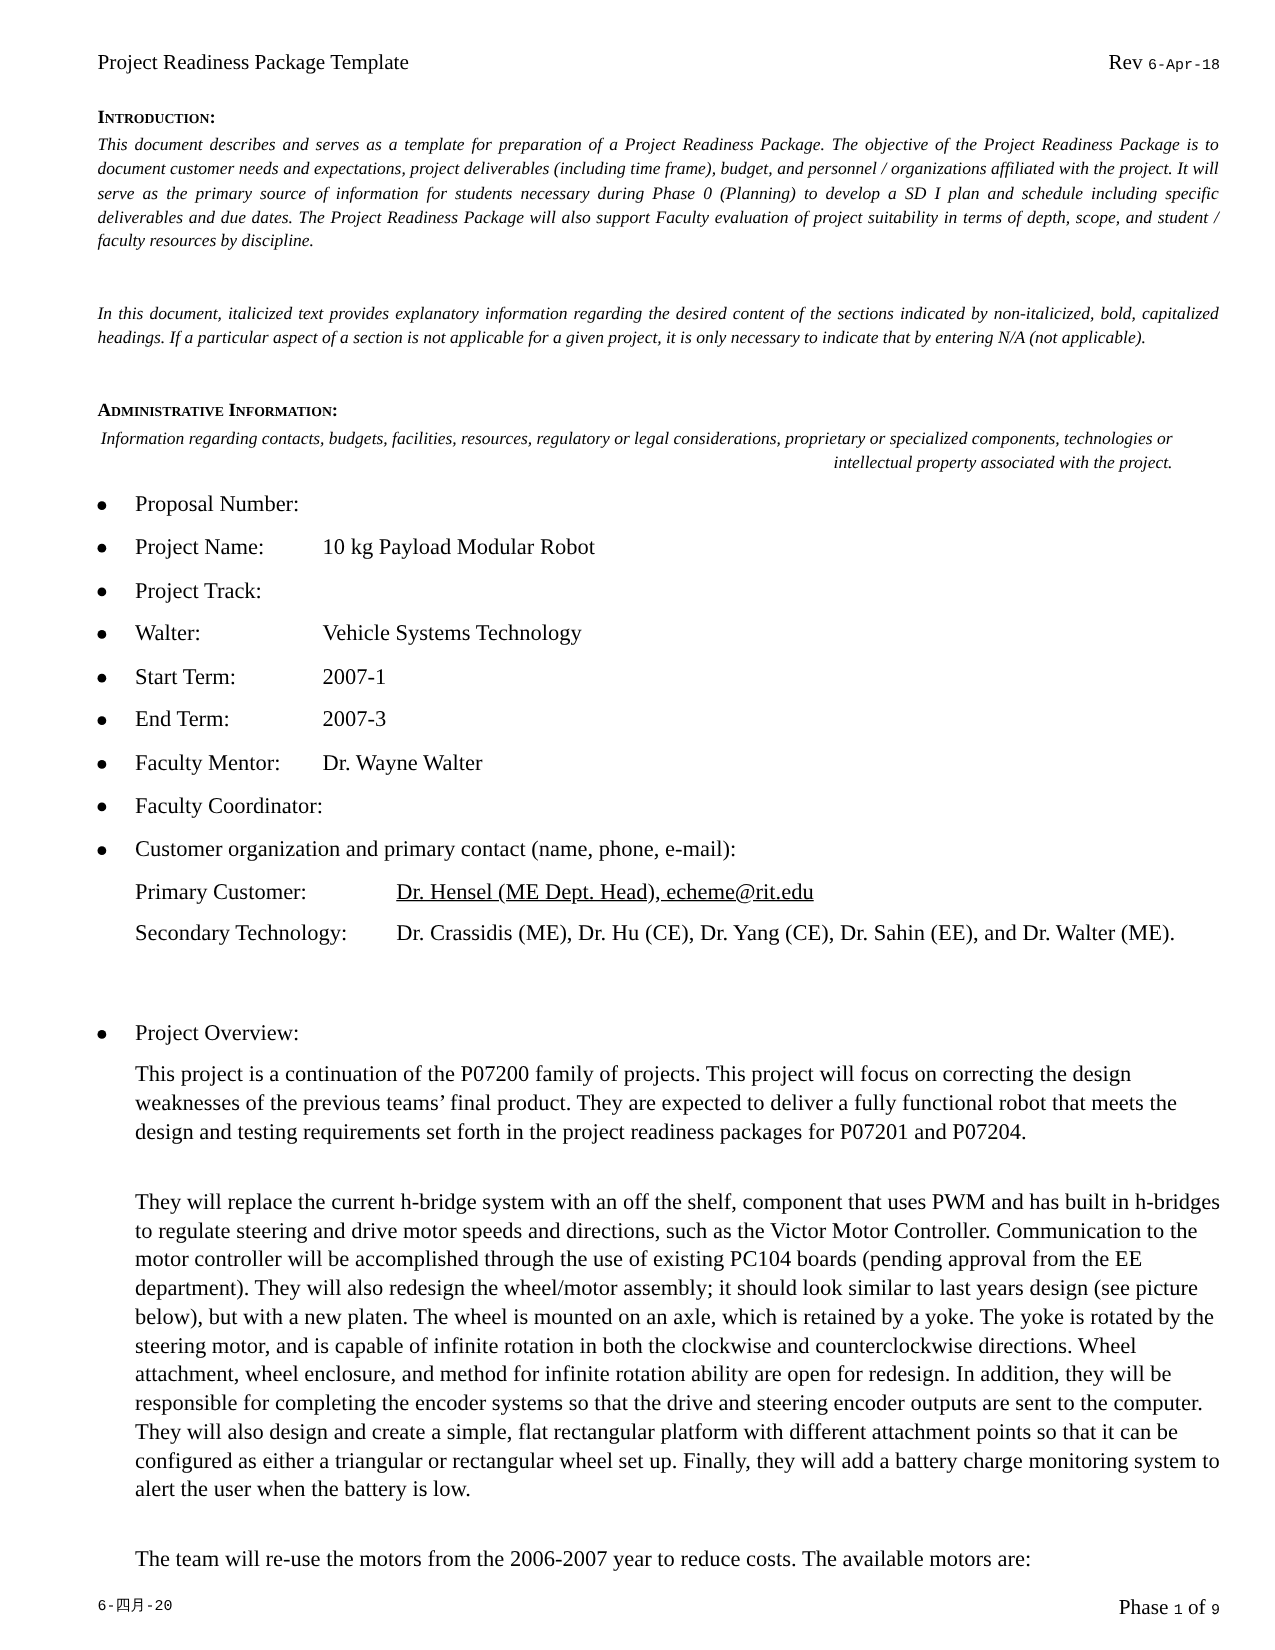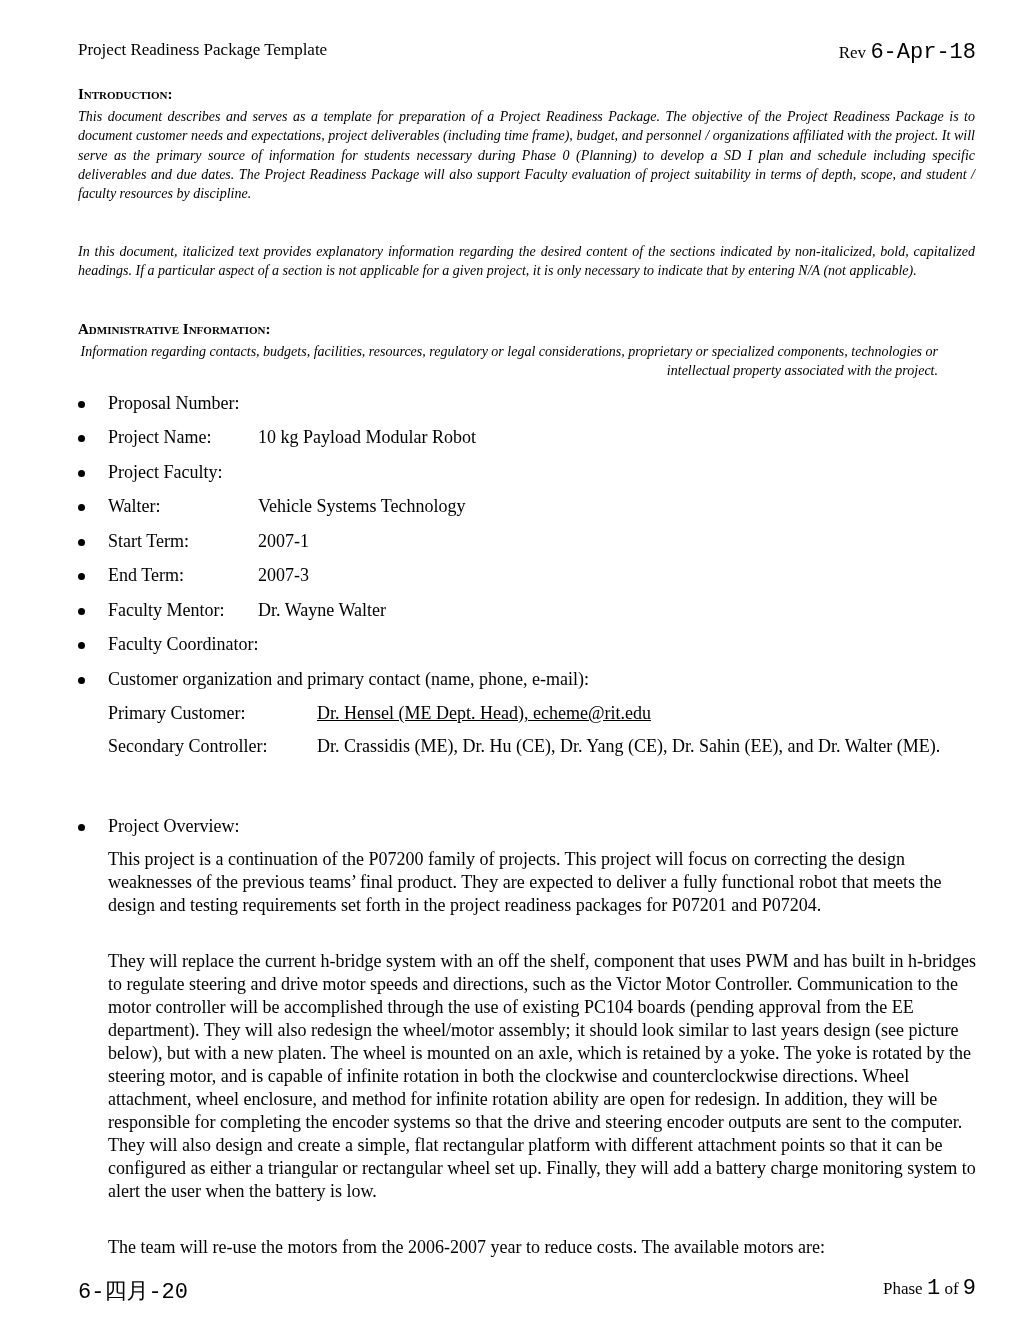--- a/index.html
+++ b/index.html
@@ -2,21 +2,21 @@
 <html><head>
 <meta charset="utf-8">
 <style>
   html, body { margin: 0; padding: 0; background: #ffffff; }
   body { width: 1020px; height: 1320px; position: relative; overflow: hidden; color: #000; font-family: "Liberation Serif", serif; }
   .page { position: absolute; left: 17px; top: 0; width: 1020px; height: 1320px; }
 
   .header { position: absolute; left: 61px; right: 61px; top: 40px; height: 24px; font-size: 17px; }
   .header .left { position: absolute; left: 0; top: 0; }
   .header .right { position: absolute; right: 0; top: 0; }
-  .mono { font-family: "Liberation Mono", monospace; font-size: 22px; }
+  .mono { font-family: "Liberation Mono", monospace; font-size: 12px; }
 
   .section-heading { position: absolute; left: 61px; font-weight: bold; font-size: 15px; font-variant: small-caps; letter-spacing: 0; }
   .italic-block { position: absolute; left: 61px; width: 897px; font-style: italic; font-size: 14px; line-height: 19.3px; text-align: justify; }
 
   .bullet-row { position: absolute; left: 61px; font-size: 18px; height: 24px; white-space: nowrap; }
   .bullet-row .dot { position: absolute; left: 0; top: 8px; width: 7px; height: 7px; border-radius: 50%; background: #000; }
   .bullet-row .label { position: absolute; left: 30px; top: 0; }
   .bullet-row .value { position: absolute; left: 180px; top: 0; }
 
   .cust-row { position: absolute; left: 91px; font-size: 18px; width: 870px; line-height: 23px; }
@@ -53,21 +53,21 @@
     <span class="label">Proposal Number:</span>
     <span class="value"></span>
   </div>
   <div class="bullet-row" style="top:427px;">
     <span class="dot"></span>
     <span class="label">Project Name:</span>
     <span class="value">10 kg Payload Modular Robot</span>
   </div>
   <div class="bullet-row" style="top:462px;">
     <span class="dot"></span>
-    <span class="label">Project Faculty:</span>
+    <span class="label">Project Track:</span>
     <span class="value"></span>
   </div>
   <div class="bullet-row" style="top:496px;">
     <span class="dot"></span>
     <span class="label">Walter:</span>
     <span class="value">Vehicle Systems Technology</span>
   </div>
   <div class="bullet-row" style="top:531px;">
     <span class="dot"></span>
     <span class="label">Start Term:</span>
@@ -90,21 +90,21 @@
   </div>
   <div class="bullet-row" style="top:669px;">
     <span class="dot"></span>
     <span class="label">Customer organization and primary contact (name, phone, e-mail):</span>
   </div>
 
   <div class="cust-row" style="top:702px;text-decoration:underline;">
     <span class="clabel">Primary Customer:</span><span>Dr. Hensel (ME Dept. Head), echeme@rit.edu</span>
   </div>
   <div class="cust-row" style="top:735px;">
-    <span class="clabel">Secondary Controller:</span><span>Dr. Crassidis (ME), Dr. Hu (CE), Dr. Yang (CE), Dr. Sahin (EE), and Dr. Walter (ME).</span>
+    <span class="clabel">Secondary Technology:</span><span>Dr. Crassidis (ME), Dr. Hu (CE), Dr. Yang (CE), Dr. Sahin (EE), and Dr. Walter (ME).</span>
   </div>
 
   <div class="bullet-row" style="top:816px;">
     <span class="dot"></span>
     <span class="label">Project Overview:</span>
   </div>
 
   <div class="para" style="top:848px;">This project is a continuation of the P07200 family of projects.  This project will focus on correcting the design weaknesses of the previous teams’ final product.  They are expected to deliver a fully functional robot that meets the design and testing requirements set forth in the project readiness packages for P07201 and P07204.</div>
   <div class="para" style="top:950px;">They will replace the current h-bridge system with an off the shelf, component that uses PWM and has built in h-bridges to regulate steering and drive motor speeds and directions, such as the Victor Motor Controller.  Communication to the motor controller will be accomplished through the use of existing PC104 boards (pending approval from the EE department). They will also redesign the wheel/motor assembly; it should look similar to last years design (see picture below), but with a new platen.  The wheel is mounted on an axle, which is retained by a yoke.  The yoke is rotated by the steering motor, and is capable of infinite rotation in both the clockwise and counterclockwise directions.  Wheel attachment, wheel enclosure, and method for infinite rotation ability are open for redesign.  In addition, they will be responsible for completing the encoder systems so that the drive and steering encoder outputs are sent to the computer.  They will also design and create a simple, flat rectangular platform with different attachment points so that it can be configured as either a triangular or rectangular wheel set up. Finally, they will add a battery charge monitoring system to alert the user when the battery is low.</div>
   <div class="para" style="top:1236px;">The team will re-use the motors from the 2006-2007 year to reduce costs.  The available motors are:</div>

